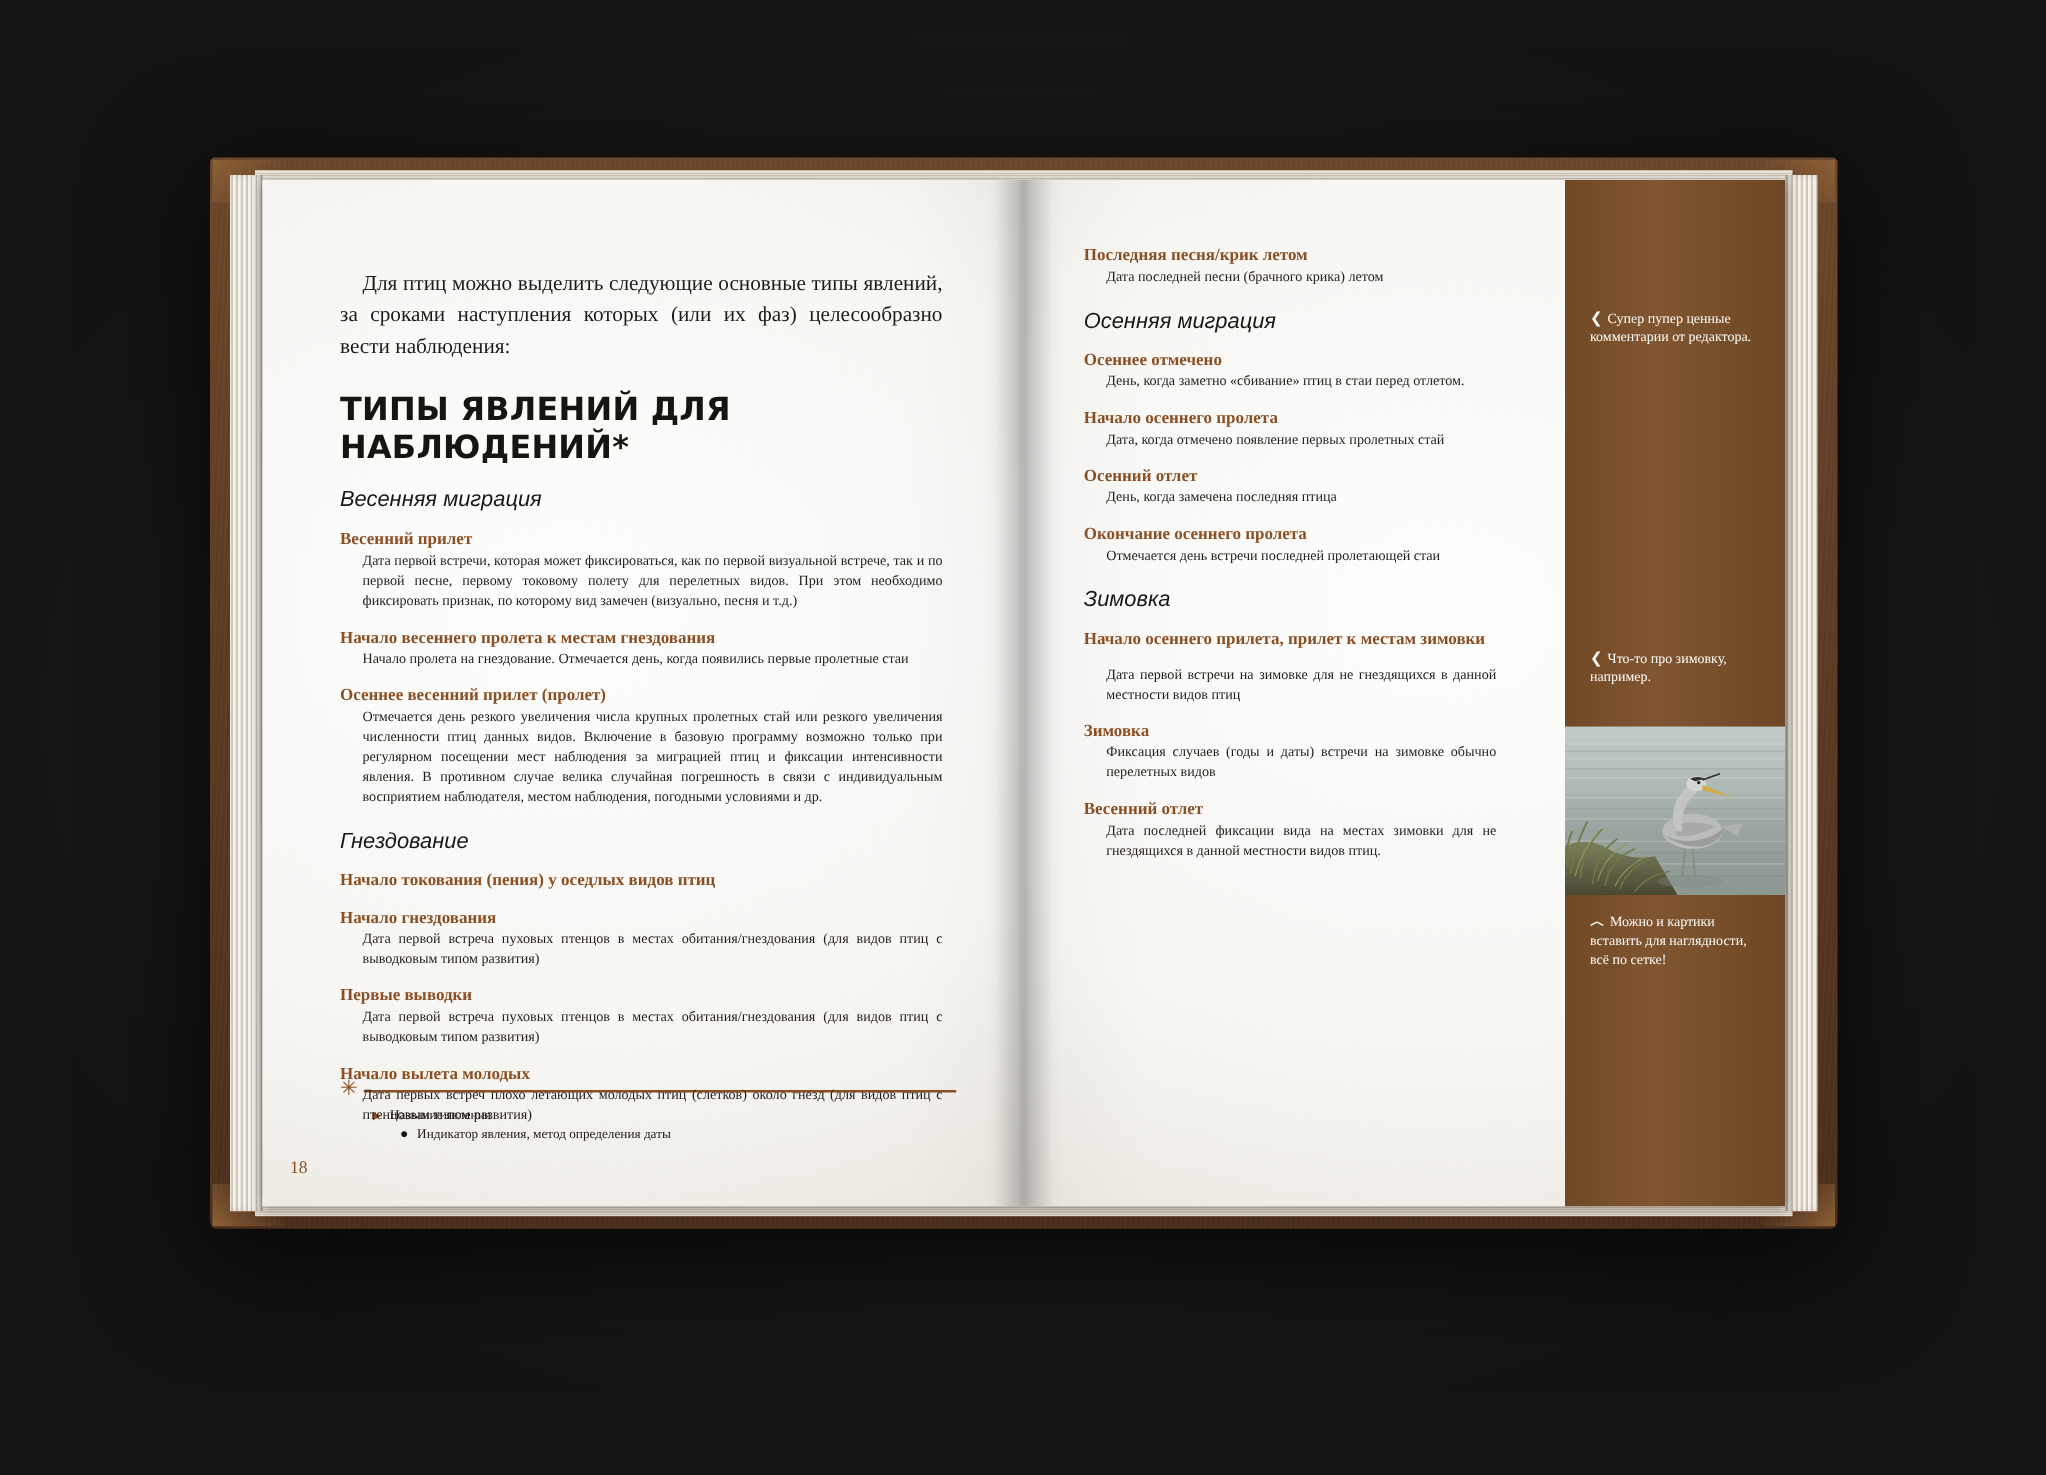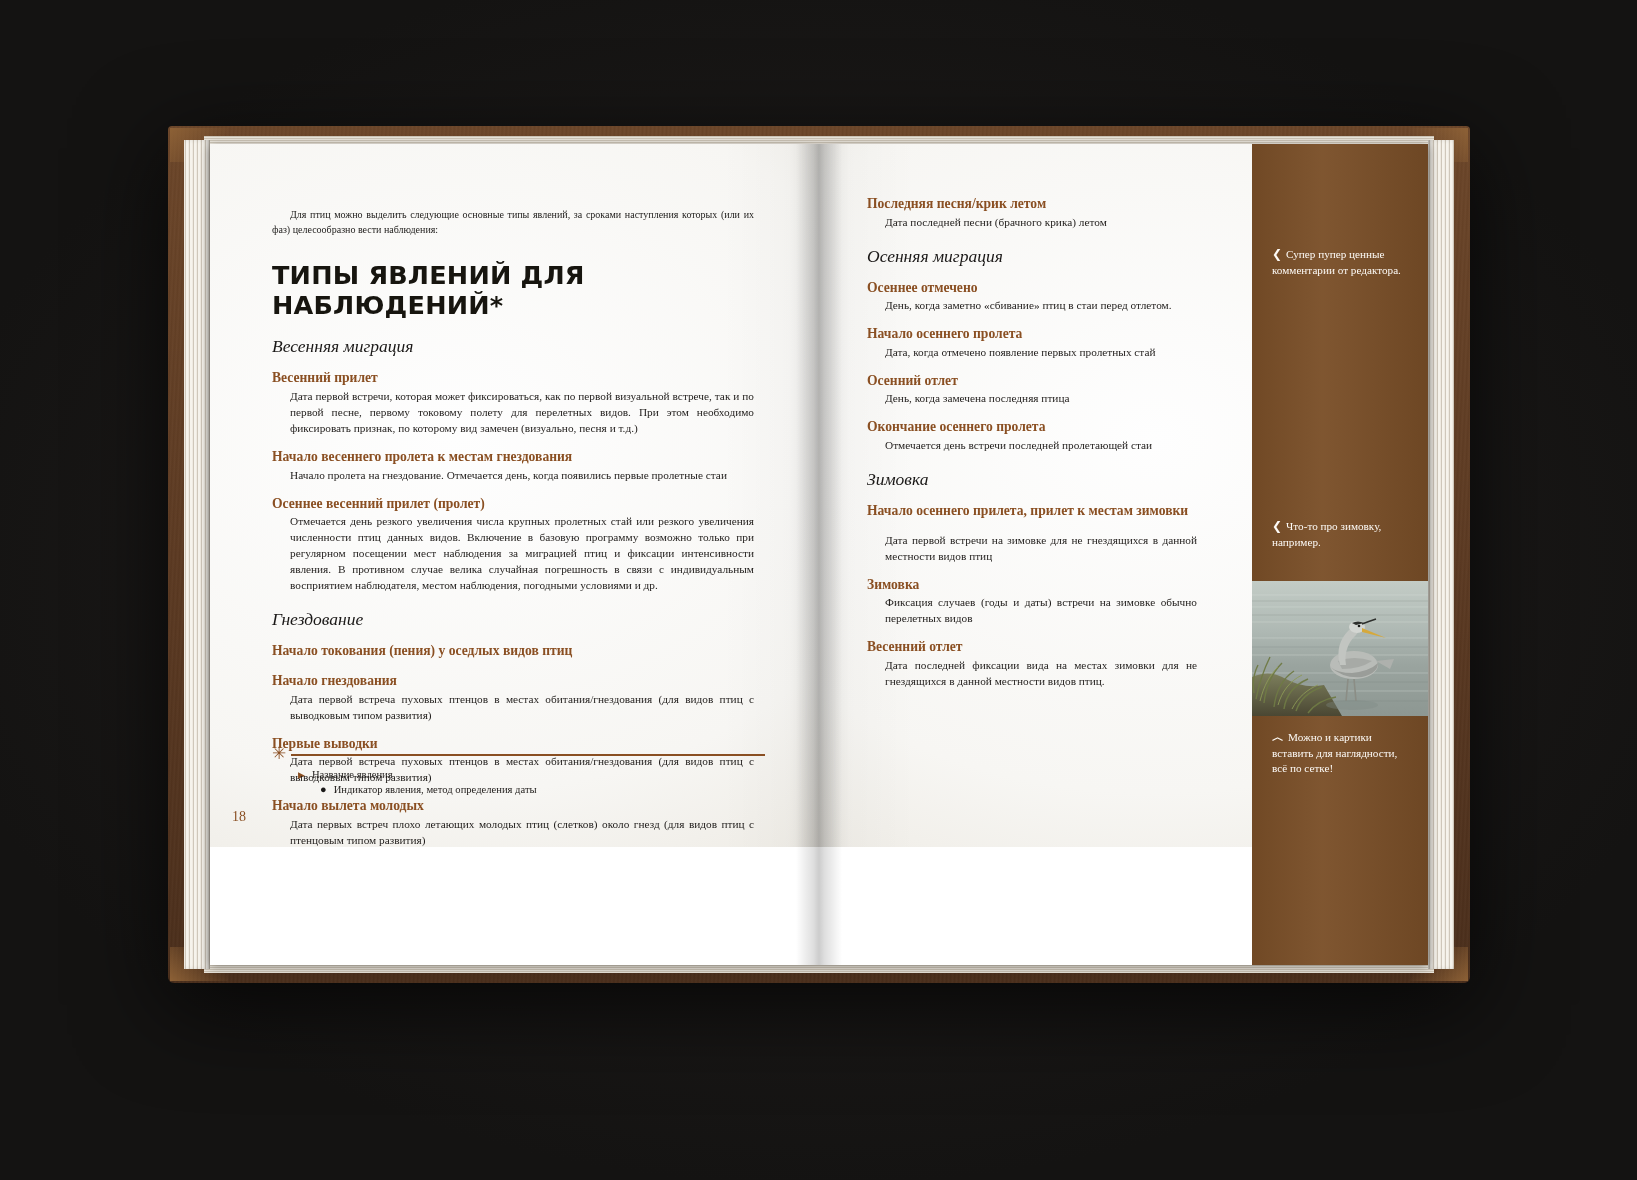--- a/index.html
+++ b/index.html
@@ -74,21 +74,21 @@
   .pages {
     position: absolute;
     left: 42px; top: 18px;
     width: 1218px; height: 821px;
     display: flex;
     background: #fff;
     box-shadow: 0 2px 10px rgba(0,0,0,.35);
   }
   .page {
     position: relative;
-    width: 609px; height: 703px;
+    width: 609px; height: 821px;
     background:
       linear-gradient(90deg, rgba(0,0,0,0.035) 0%, rgba(0,0,0,0) 14%),
       radial-gradient(ellipse 800px 500px at 35% 40%, #ffffff 0%, #f7f6f3 70%, #efece6 100%);
   }
   .page.left {
     background:
       linear-gradient(270deg, rgba(0,0,0,0.10) 0%, rgba(0,0,0,0.02) 5%, rgba(0,0,0,0) 16%),
       radial-gradient(ellipse 700px 520px at 40% 42%, #ffffff 0%, #f8f7f4 68%, #eeebe4 100%);
   }
   .page.right {
@@ -112,34 +112,34 @@
   .paper-tex {
     position:absolute; inset:0; pointer-events:none; opacity:.5;
     background-image:
       repeating-linear-gradient(0deg, rgba(0,0,0,0.012) 0px, rgba(0,0,0,0) 1px, rgba(0,0,0,0.012) 2px),
       repeating-linear-gradient(90deg, rgba(0,0,0,0.010) 0px, rgba(0,0,0,0) 1px, rgba(0,0,0,0.010) 3px);
   }
 
   
   .content { position: relative; z-index: 2; }
   .lead {
-    font-size: 10px; line-height: 1.47; color: #1d1b19;
+    font-size: 17px; line-height: 1.47; color: #1d1b19;
     text-align: justify; text-indent: 18px;
     font-family: "Liberation Serif", serif;
   }
   h1.title {
     font-family: "DejaVu Sans", sans-serif;
     font-weight: 700;
     font-size: 25.5px;
     letter-spacing: .2px;
     color: #17150f;
     margin: 23px 0 16px 0;
   }
   h2.section {
-    font-family: Liberation Serif, serif;
+    font-family: Liberation Sans, sans-serif;
     font-style: italic;
     font-weight: 400;
     font-size: 17.5px;
     color: #1a1817;
     margin: 16px 0 12px 0;
   }
   h3.term {
     font-family: "Liberation Serif", serif;
     font-weight: 700;
     font-size: 13.6px;

